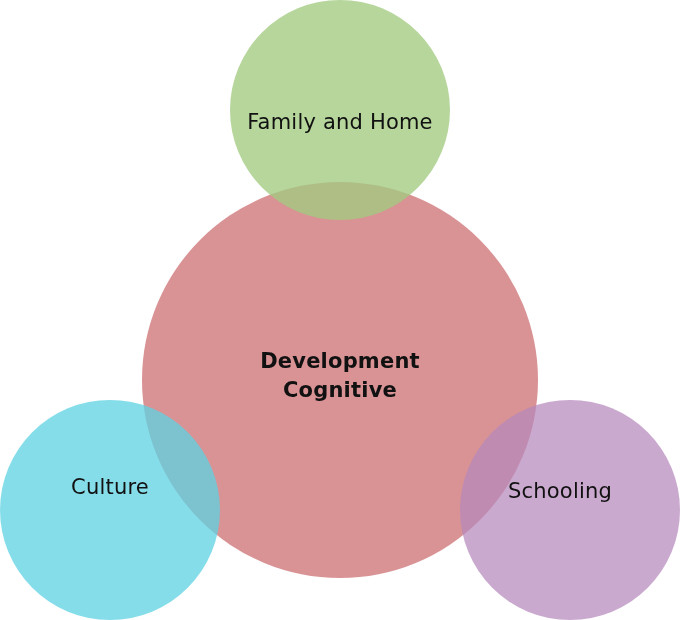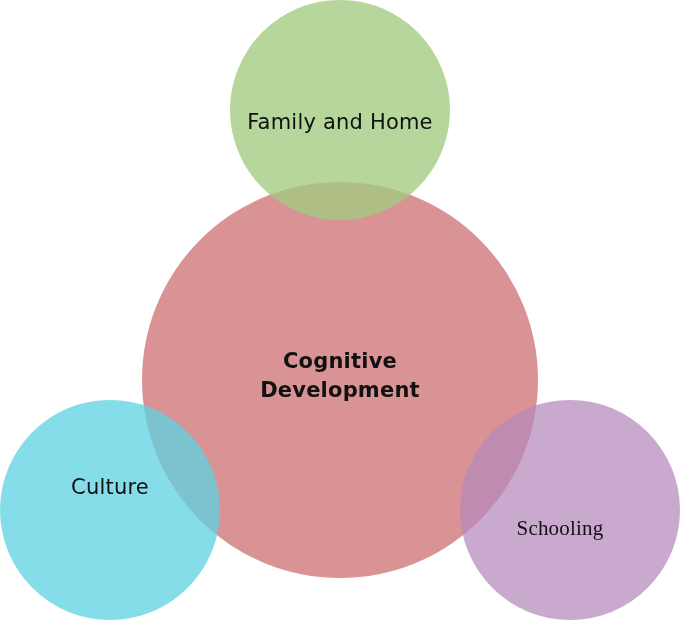--- a/index.html
+++ b/index.html
@@ -16,19 +16,19 @@
   <circle cx="340" cy="110" r="110" fill="#a2cb80" fill-opacity="0.78"></circle>
   <circle cx="110" cy="510" r="110" fill="#5ed2e3" fill-opacity="0.75"></circle>
   <circle cx="570" cy="510" r="110" fill="#b588bd" fill-opacity="0.72"></circle>
 </svg>
 
 <div class="label" style="left:230px; top:88px; width:220px;margin-top:20px;">
   <div>Family and Home</div>
 </div>
 
 <div class="label bold" style="left:190px; top:347px; width:300px;">
+  <div>Development</div>
   <div>Cognitive</div>
-  <div>Development</div>
 </div>
 
 <div class="label" style="left:10px; top:473px; width:200px;">Culture</div>
 
-<div class="label" style="left:460px; top:514px; width:200px;font-family:Liberation Serif, serif;">Schooling</div>
+<div class="label" style="left:460px; top:477px; width:200px;">Schooling</div>
 
 </body></html>

